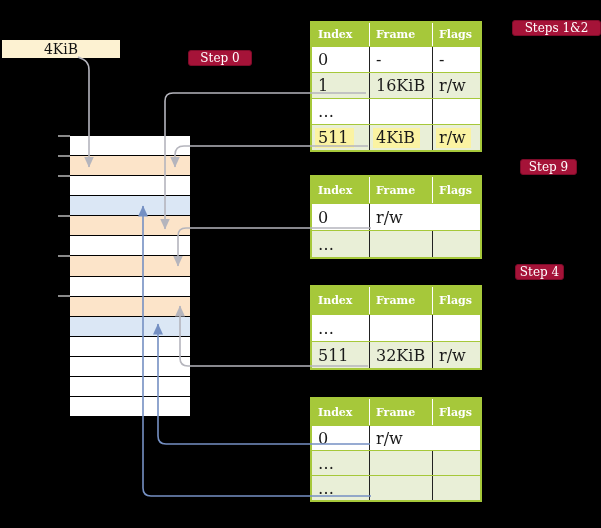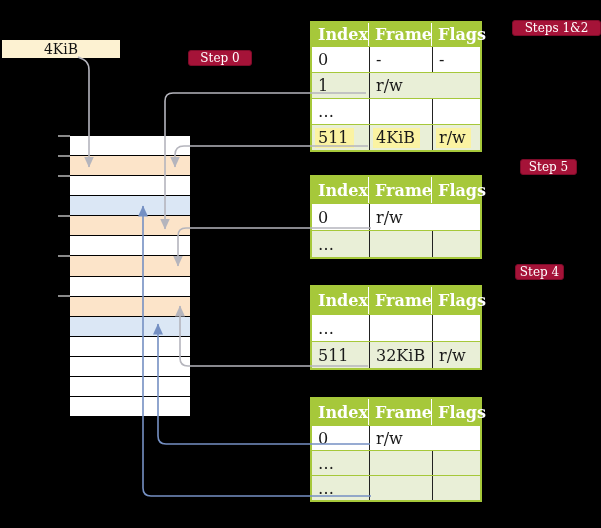--- a/index.html
+++ b/index.html
@@ -37,21 +37,21 @@
   .tick{position:absolute;left:58px;width:12px;height:1.5px;background:var(--tick-gray);z-index:1;}
   
   .ptable{
     position:absolute;left:310px;width:172px;border:2px solid var(--table-border);
     background:#fff;box-sizing:border-box;z-index:2;
   }
   .ptable.t0{top:21px;}  .ptable.t1{top:175px;}
   .ptable.t2{top:285px;} .ptable.t3{top:397px;}
   .hrow{display:flex;background:var(--table-header-bg);}
   .hc{
-    color:var(--table-header-text);font-weight:bold;font-size:16px;
+    color:var(--table-header-text);font-weight:bold;font-size:11px;
     display:flex;align-items:center;padding-left:6px;box-sizing:border-box;
   }
   .hc.c1,.hc.c2{border-left:1px solid #fff;}
   .brow{display:flex;background:#fff;border-top:1px solid var(--table-border);box-sizing:border-box;}
   .brow.shaded{background:var(--table-row-alt);}
   .bc{font-size:16px;color:var(--table-text);display:flex;align-items:center;padding-left:6px;box-sizing:border-box;}
   .bc.c1,.bc.c2{border-left:1px solid #222;}
   .c0{width:57px;} .c1{width:63px;} .c2{flex:1;}
   .t0 .hrow{height:23px;} .t0 .brow{height:26px;}
   .t1 .hrow{height:26px;} .t1 .brow{height:27px;}
@@ -74,21 +74,21 @@
     <span>4KiB</span>
   </div>
 
   <div class="badge b0">
     <span>Step 0</span>
   </div>
   <div class="badge b1">
     <span>Steps 1&amp;2</span>
   </div>
   <div class="badge b2">
-    <span>Step 5</span>
+    <span>Step 9</span>
   </div>
   <div class="badge b3">
     <span>Step 4</span>
   </div>
 
   <div id="memory-column">
       <div class="mrow white"></div>
       <div class="mrow orange"></div>
       <div class="mrow white"></div>
       <div class="mrow blue"></div>
@@ -118,20 +118,21 @@
         <div class="hc c1">Frame</div>
         <div class="hc c2">Flags</div>
       </div>
       <div class="brow">
         <div class="bc c0">0</div>
         <div class="bc c1">-</div>
         <div class="bc c2">-</div>
       </div>
       <div class="brow shaded">
         <div class="bc c0">1</div>
+        <div class="bc c1">16KiB</div>
         <div class="bc c2">r/w</div>
       </div>
       <div class="brow">
         <div class="bc c0">…</div>
         <div class="bc c1"></div>
         <div class="bc c2"></div>
       </div>
       <div class="brow shaded">
         <div class="bc c0">
           <span class="hl">511</span>

